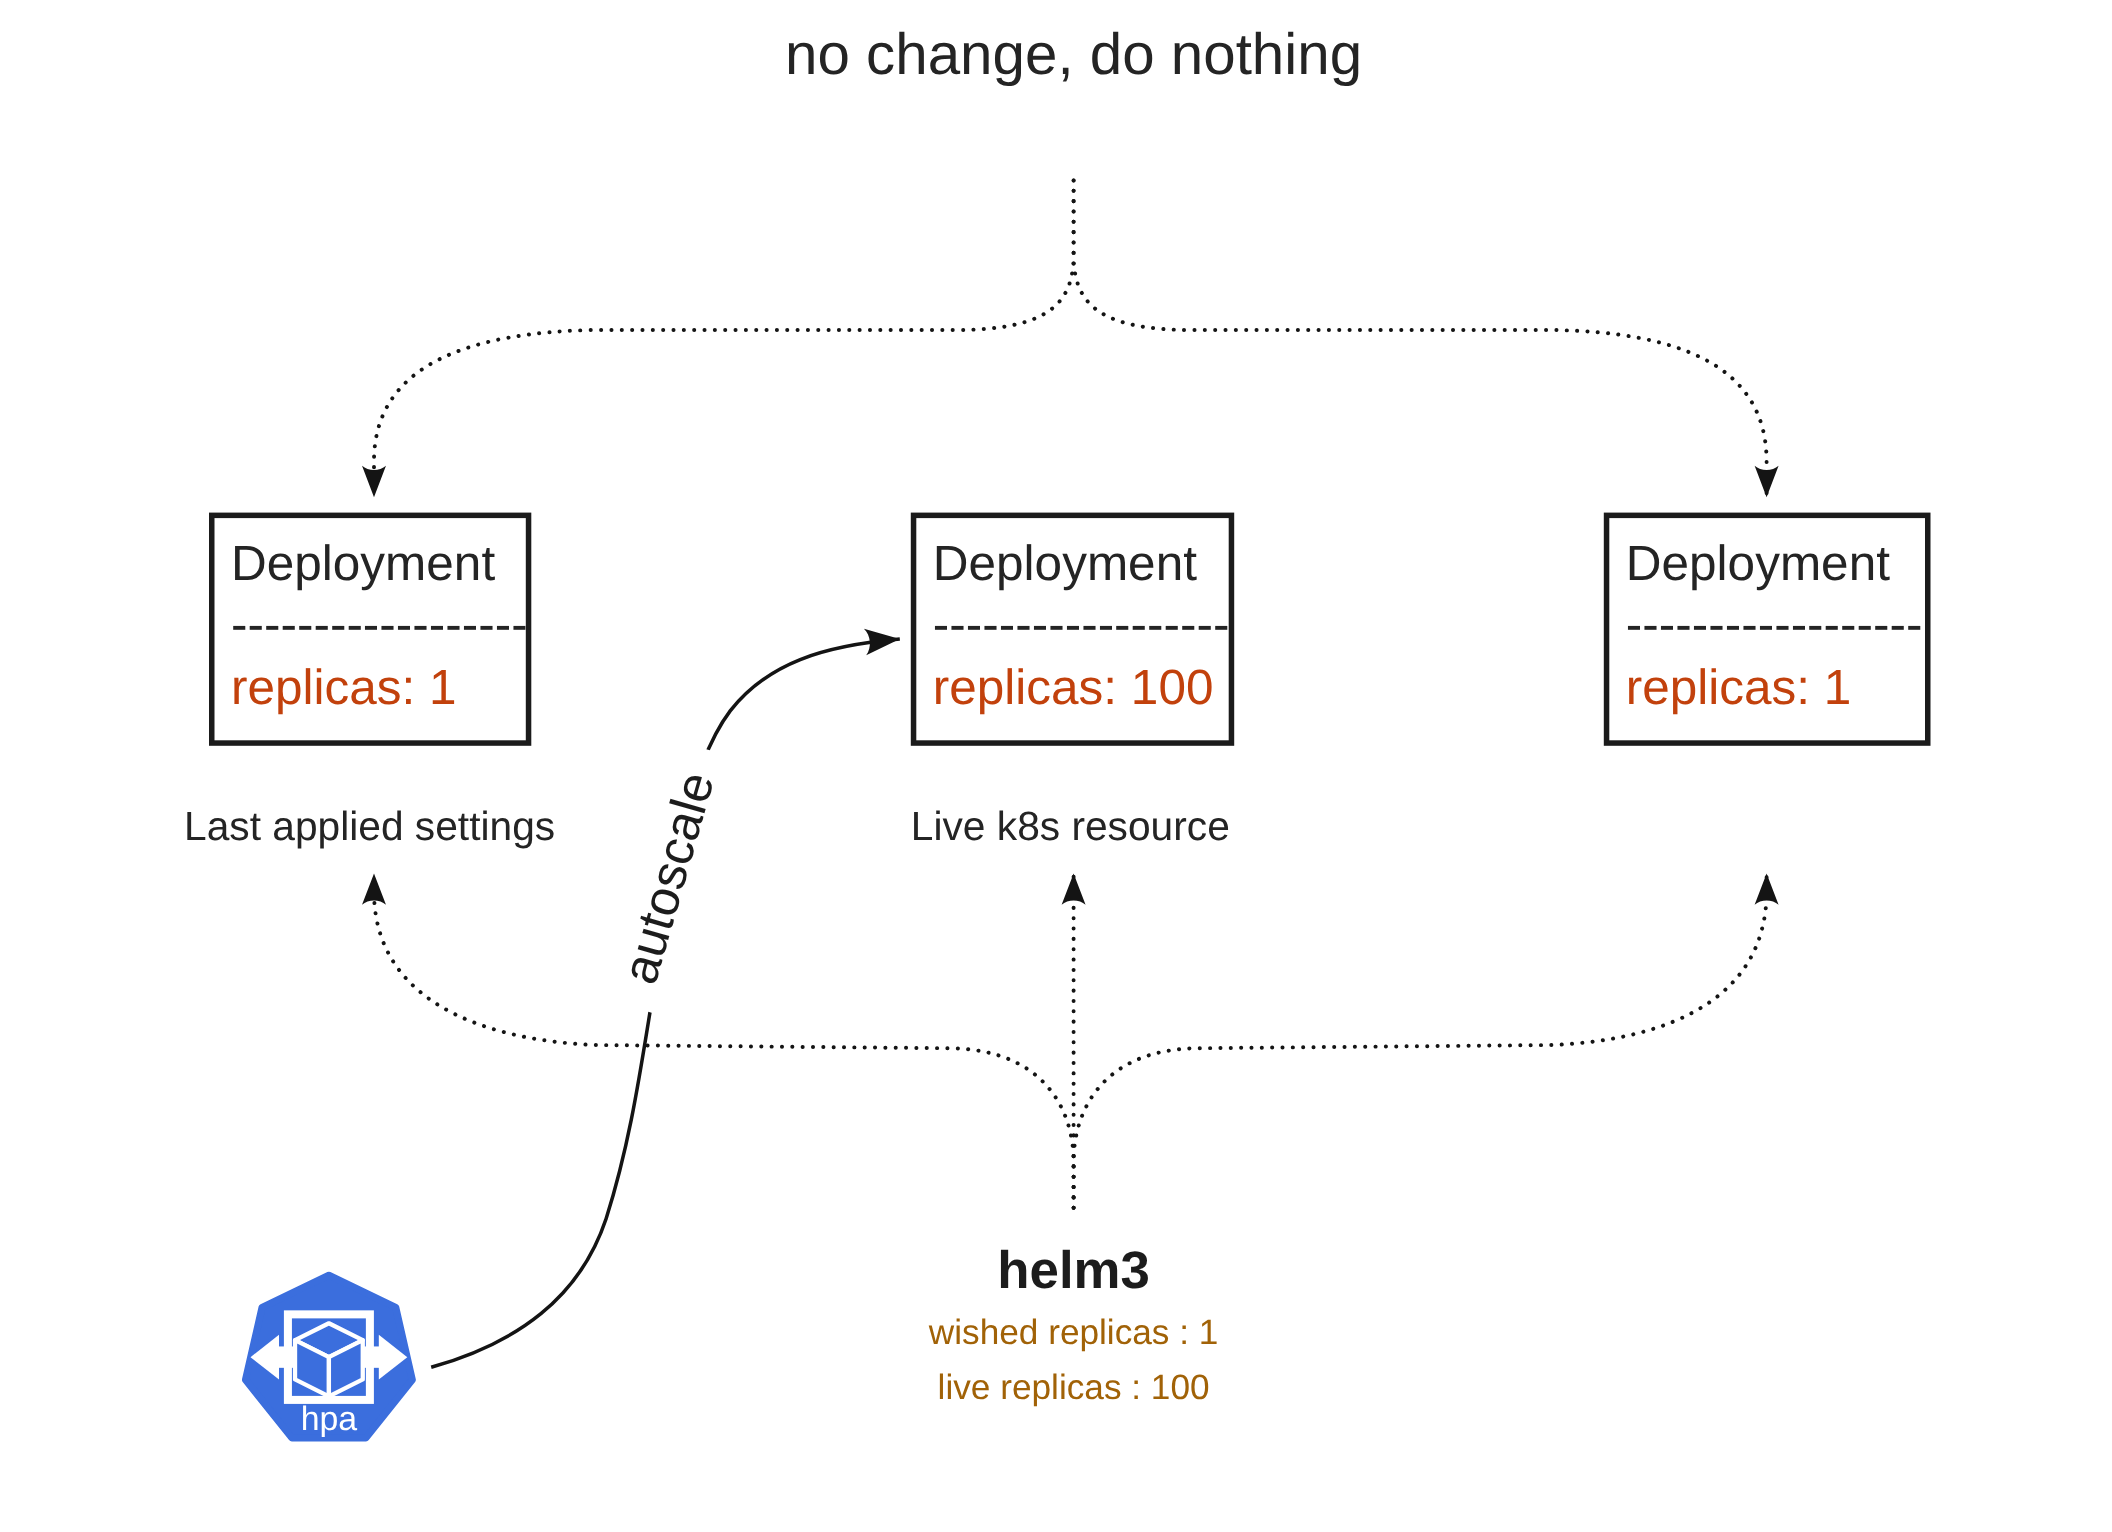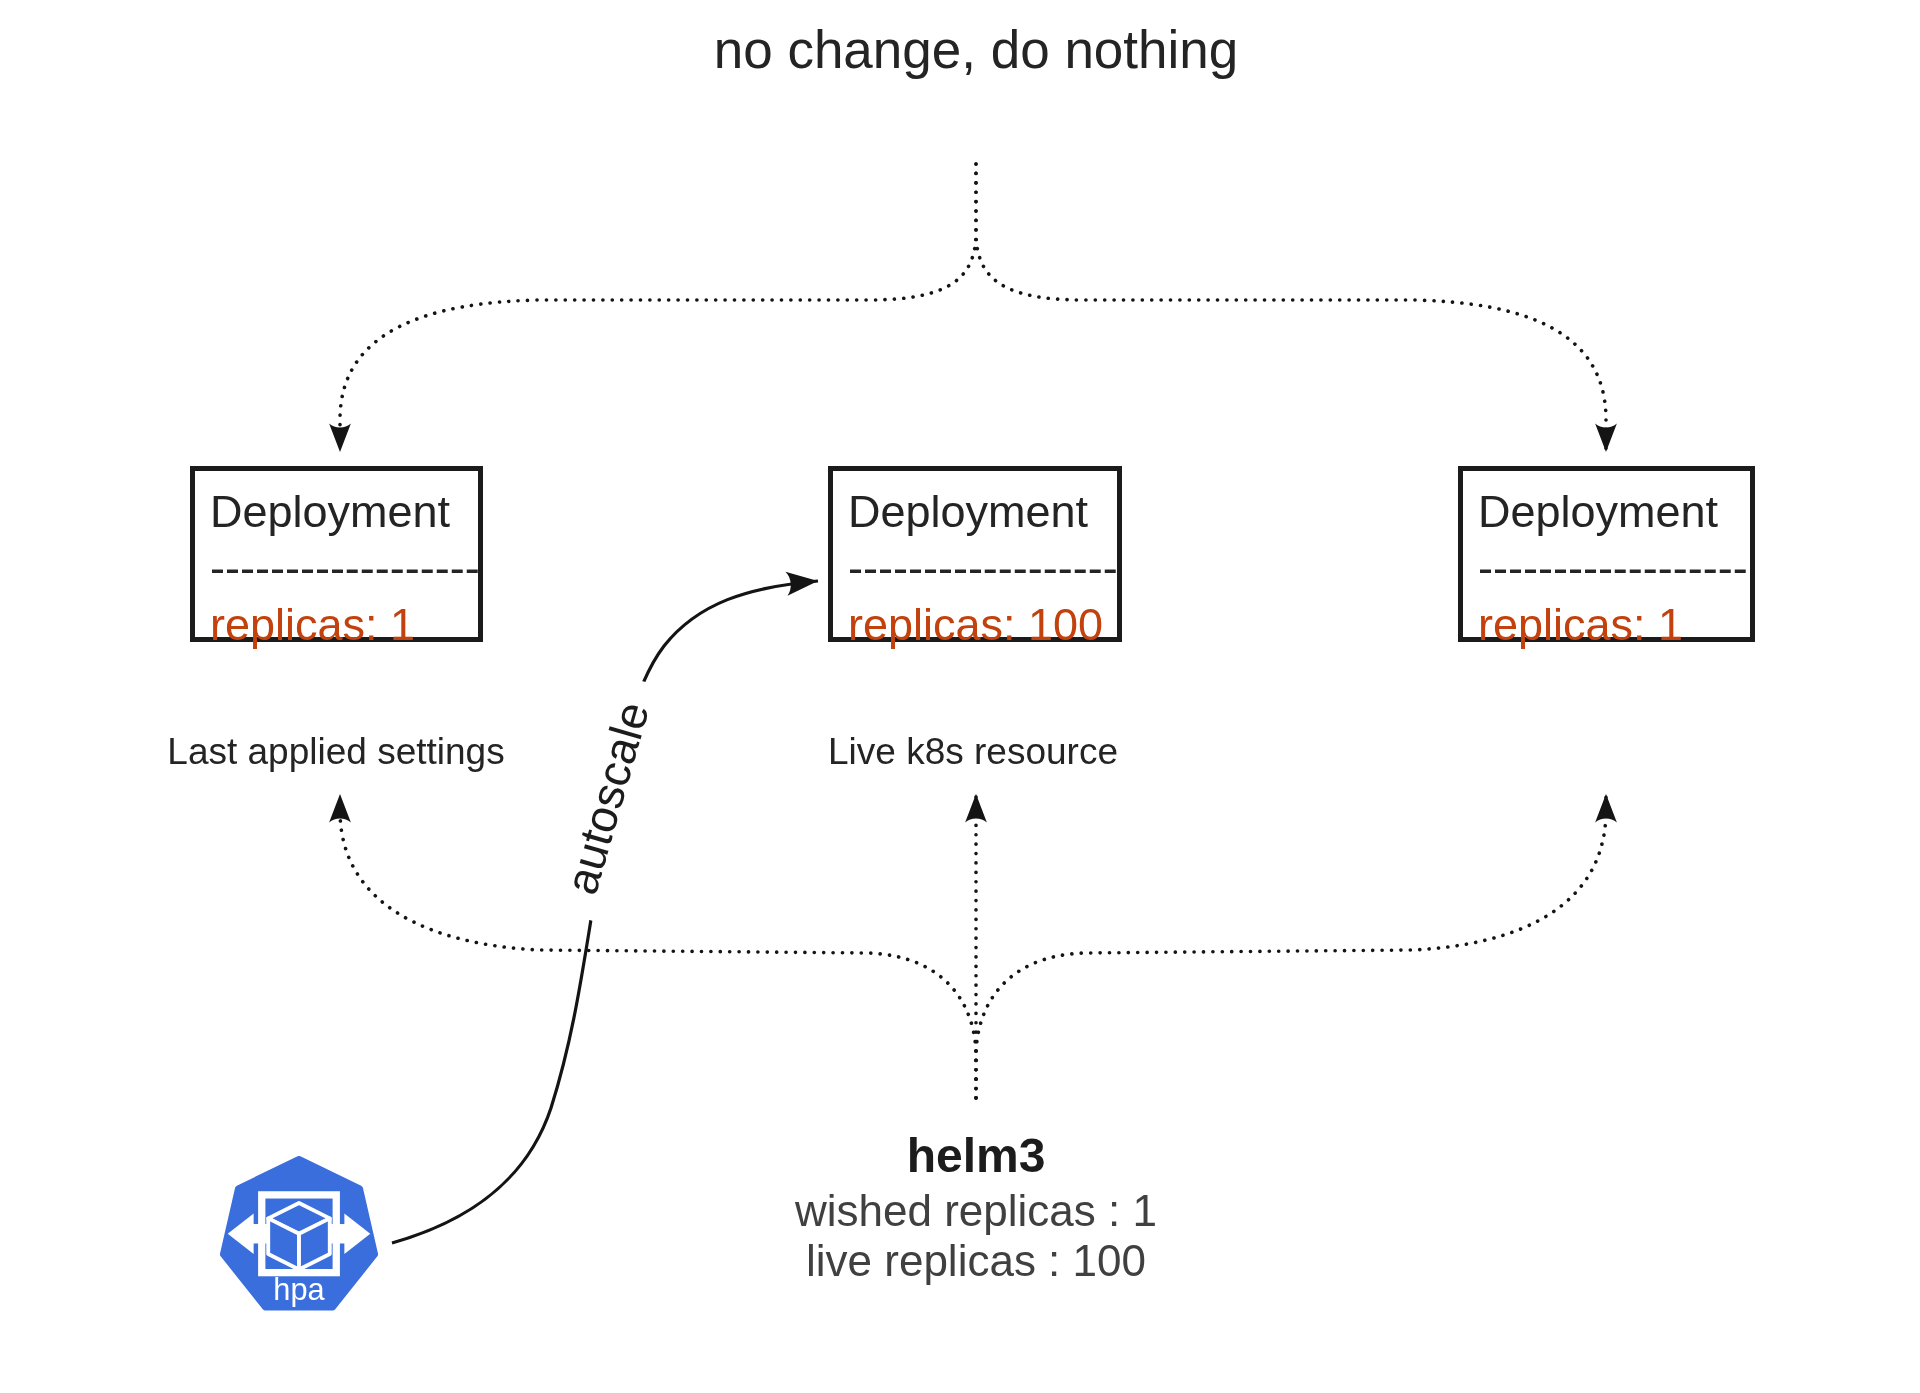--- a/index.html
+++ b/index.html
@@ -4,23 +4,23 @@
 <style>
   html,body{margin:0;padding:0;background:#ffffff;}
   .stage{
     position:relative;width:1920px;height:1393px;background:#ffffff;overflow:hidden;
     font-family:"Liberation Sans","DejaVu Sans",sans-serif;color:#1f1f1f;
   }
   .abs{position:absolute;}
   .center-text{text-align:center;}
   .block-title{font-size:48px;font-weight:bold;line-height:58px;color:#1c1c1c;}
   .block-sub{font-size:53px;line-height:56px;color:#242424;}
-  .helm3-line{font-size:44px;line-height:50px;color:#404040;}
+  .helm3-line{font-size:32px;line-height:50px;color:#a16207;}
   .dep-box{
-    position:absolute;top:466px;height:176px;box-sizing:border-box;
+    position:absolute;top:466px;height:212px;box-sizing:border-box;
     border:5px solid #1b1b1b;background:#ffffff;
     padding:10px 0 12px 15px;
   }
   .dep-title{font-size:45px;line-height:62px;color:#242424;white-space:nowrap;}
   .dep-divider{font-size:45px;line-height:50px;letter-spacing:0px;color:#242424;white-space:nowrap;overflow:hidden;}
   .dep-value{font-size:45px;line-height:64px;color:#c2410c;white-space:nowrap;}
   .caption{position:absolute;top:726px;font-size:37px;line-height:52px;color:#242424;text-align:center;white-space:nowrap;}
   svg text{font-family:"Liberation Sans","DejaVu Sans",sans-serif;}
 </style>
 </head>

